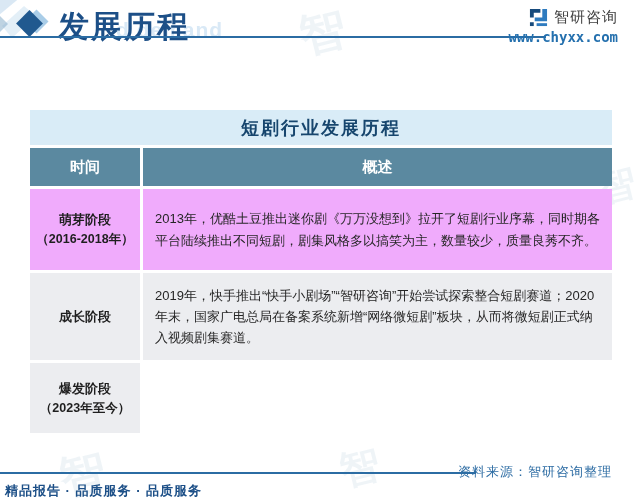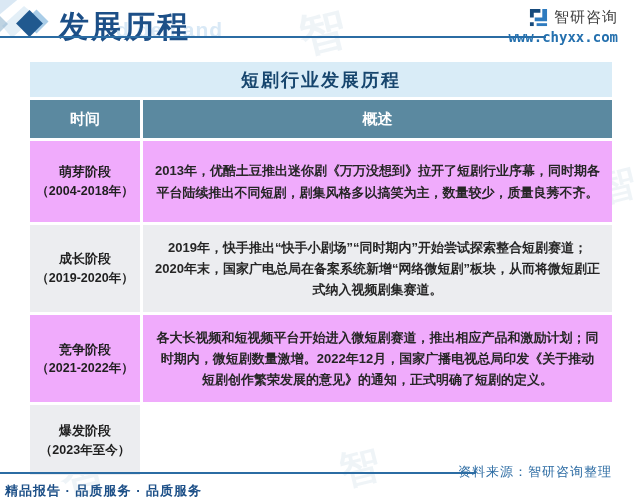--- a/index.html
+++ b/index.html
@@ -25,31 +25,31 @@
                font-size:31px; font-weight:bold; color:#1c4f87; letter-spacing:2px; }
   .hdr-line { position:absolute; left:0; top:36px; width:546px; height:2px; background:#2b6ca3; }
   .brand { position:absolute; right:26px; top:8px; display:flex; align-items:center; gap:6px; }
   .brand-name { font-size:15px; font-weight:normal; color:#404040; letter-spacing:1px; }
   .brand-site { position:absolute; right:26px; top:29px; font-family:"DejaVu Sans Mono","Liberation Mono",monospace;
                 font-size:14px; font-weight:bold; color:#2470ae; }
 
   
   .tbl { position:absolute; left:30px; top:62px; width:582px; }
   .tbl-title { height:35px; background:#d9ecf7; display:flex; align-items:center; justify-content:center;
-               font-size:18px; font-weight:bold; color:#17466e; letter-spacing:2px; }
+               font-size:18px; font-weight:bold; color:#17466e; letter-spacing:2px;margin-top:48px; }
   .trow { display:flex; gap:3px; margin-top:3px; }
   .thead .cell { background:#5b89a0; color:#ffffff; font-size:15px; font-weight:bold; height:38px; }
-  .cell { display:flex; flex-direction:column; align-items:center; justify-content:center; text-align:center; }
+  .cell { display:flex; flex-direction:column; align-items:center; justify-content:center; text-align:left; }
   .c1 { width:110px; flex:0 0 110px; }
   .c2 { flex:1; padding:12px 12px; }
   .rodd  .cell { background:#f0abfc; }
   .reven .cell { background:#ecedf0; }
   .stage { font-size:13px; font-weight:bold; color:#1f1f1f; line-height:1.5; }
   .period { font-size:12.5px; font-weight:bold; color:#1f1f1f; line-height:1.5; }
-  .summary { font-size:13px; color:#262626; line-height:1.62; font-weight:700; }
+  .summary { font-size:13px; color:#262626; line-height:1.62; font-weight:400; }
   .r1 .cell { min-height:81px; } .r2 .cell { min-height:71px; }
   .r3 .cell { min-height:71px; } .r4 .cell { min-height:70px; }
 
   
   .src-line { position:absolute; left:0; top:472px; width:476px; height:2px; background:#2b6ca3; }
   .src-text { position:absolute; right:32px; top:463px; font-size:13px; font-weight:normal; color:#2e6da4; letter-spacing:1px; }
   .slogan { position:absolute; left:5px; top:482px; font-size:13px; font-weight:bold; color:#1c4f87; letter-spacing:1px; }
 </style>
 </head>
 <body>
@@ -89,46 +89,36 @@
     <div class="tbl-title">短剧行业发展历程</div>
 
     <div class="trow thead">
       <div class="cell c1">时间</div>
       <div class="cell c2">概述</div>
     </div>
 
     <div class="trow rodd r1">
       <div class="cell c1">
         <span class="stage">萌芽阶段</span>
-        <span class="period">（2004-2018年）</span>
+        <span class="period">（2016-2018年）</span>
       </div>
       <div class="cell c2">
         <span class="summary">2013年，优酷土豆推出迷你剧《万万没想到》拉开了短剧行业序幕，同时期各平台陆续推出不同短剧，剧集风格多以搞笑为主，数量较少，质量良莠不齐。</span>
       </div>
     </div>
 
     <div class="trow reven r2">
       <div class="cell c1">
         <span class="stage">成长阶段</span>
-        <span class="period">（2019-2020年）</span>
       </div>
       <div class="cell c2">
-        <span class="summary">2019年，快手推出“快手小剧场”“同时期内”开始尝试探索整合短剧赛道；2020年末，国家广电总局在备案系统新增“网络微短剧”板块，从而将微短剧正式纳入视频剧集赛道。</span>
+        <span class="summary">2019年，快手推出“快手小剧场”“智研咨询”开始尝试探索整合短剧赛道；2020年末，国家广电总局在备案系统新增“网络微短剧”板块，从而将微短剧正式纳入视频剧集赛道。</span>
       </div>
     </div>
 
-    <div class="trow rodd r3">
-      <div class="cell c1">
-        <span class="stage">竞争阶段</span>
-        <span class="period">（2021-2022年）</span>
-      </div>
-      <div class="cell c2">
-        <span class="summary">各大长视频和短视频平台开始进入微短剧赛道，推出相应产品和激励计划；同时期内，微短剧数量激增。2022年12月，国家广播电视总局印发《关于推动短剧创作繁荣发展的意见》的通知，正式明确了短剧的定义。</span>
-      </div>
-    </div>
 
     <div class="trow reven r4">
       <div class="cell c1">
         <span class="stage">爆发阶段</span>
         <span class="period">（2023年至今）</span>
       </div>
     </div>
   </div>
 
   <div class="src-line"></div>

